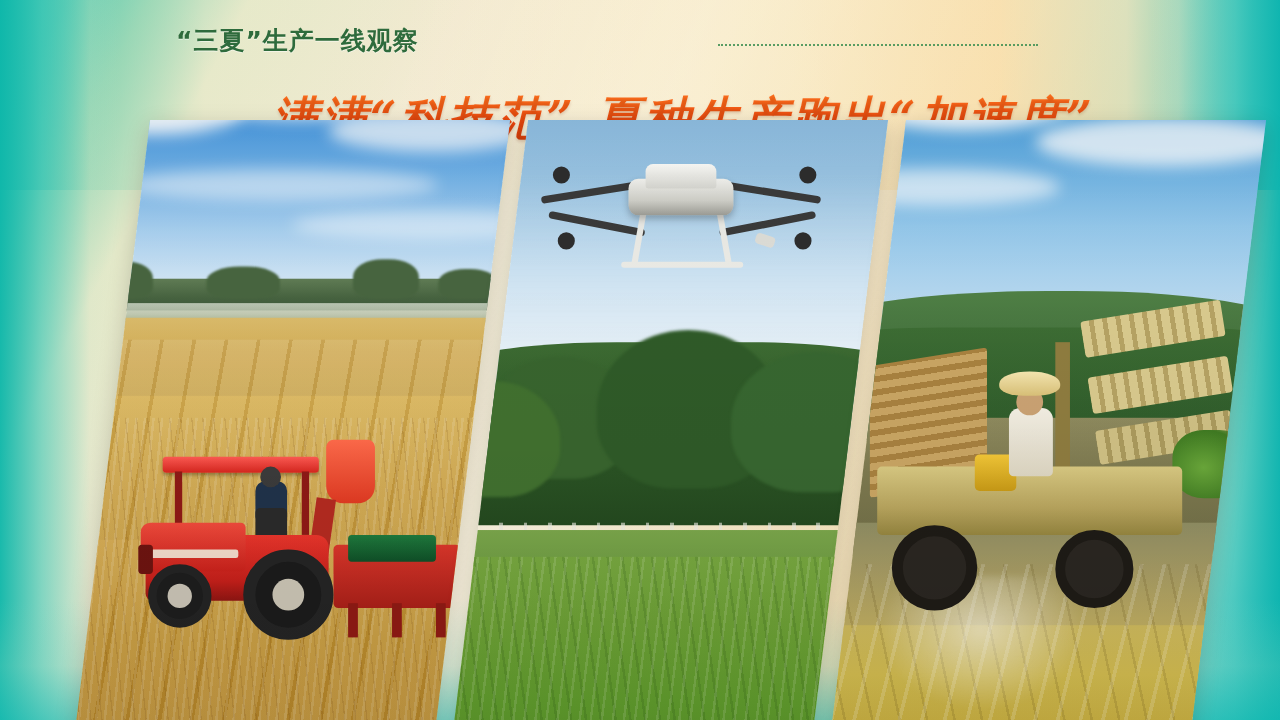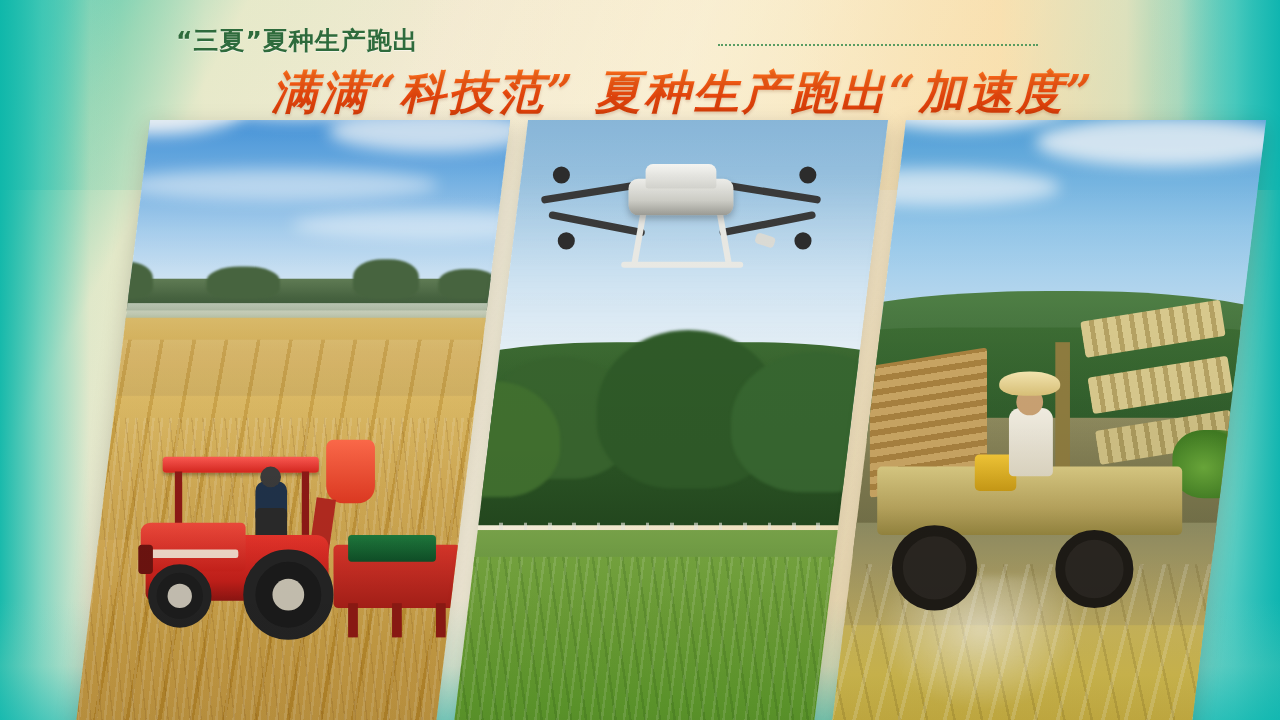--- a/index.html
+++ b/index.html
@@ -116,21 +116,21 @@
     left: 718px;
     top: 44px;
     width: 320px;
     height: 0;
     border-top: 2px dotted #3d8f52;
     opacity: 0.85;
   }
   .headline {
     position: absolute;
     left: 272px;
-    top: 62px;
+    top: 88px;
     font-family: "DejaVu Serif", serif;
     font-weight: 700;
     font-style: italic;
     font-size: 46px;
     letter-spacing: 3px;
     white-space: nowrap;
     color: #f04e12;
     background: linear-gradient(180deg, #ff7a21 0%, #f0490f 55%, #d83c08 100%);
     -webkit-background-clip: text;
     background-clip: text;
@@ -377,21 +377,21 @@
 
 <div id="poster">
 
   <div class="bg-base"></div>
   <div class="bg-diag-sheen"></div>
   <div class="bg-top-warm"></div>
   <div class="bg-left-teal"></div>
   <div class="bg-right-teal"></div>
   <div class="bg-bottom-teal"></div>
 
-  <div class="kicker">“三夏”夏种生产跑出</div>
+  <div class="kicker">“三夏”生产一线观察</div>
   <div class="kicker-rule"></div>
   <div class="headline">满满“科技范” 夏种生产跑出“加速度”</div>
 
   <div class="strip">
 
     <div class="panel panel-1">
       <div class="inner">
         <div class="p1-sky"></div>
         <div class="cloud p1-c1"></div>
         <div class="cloud p1-c2"></div>

